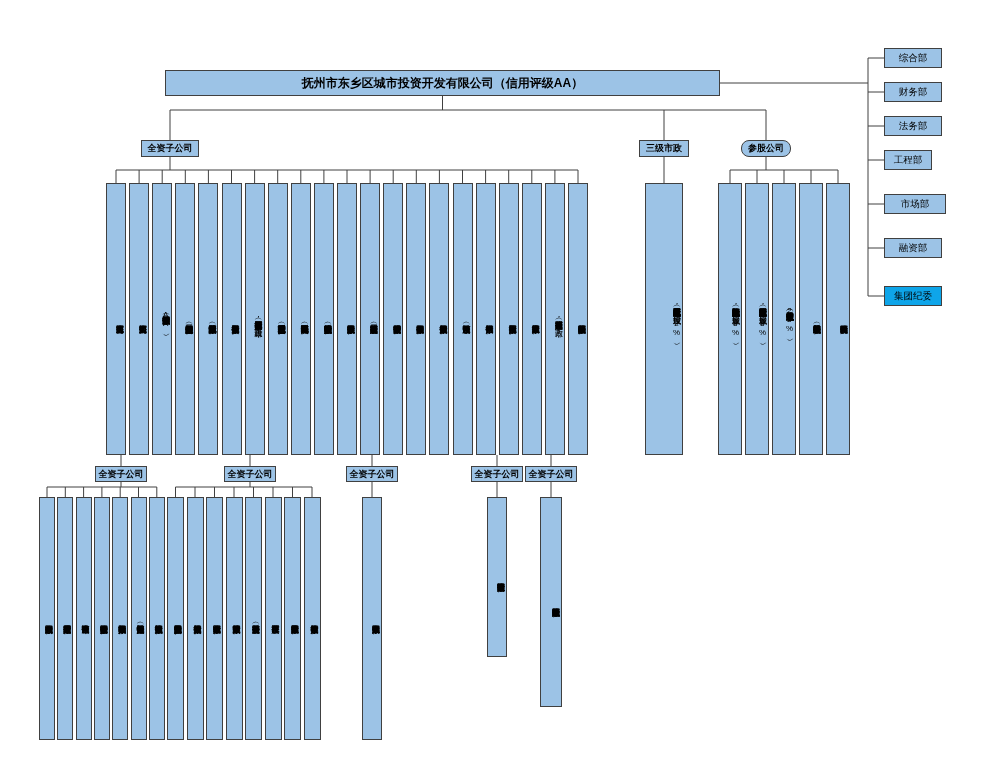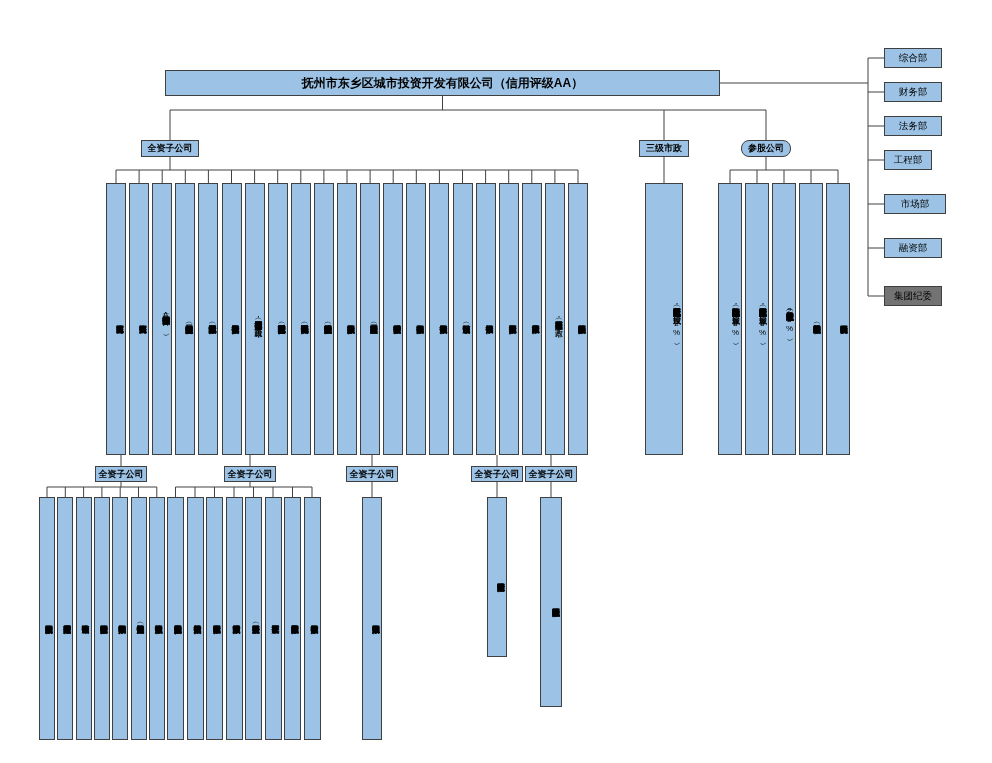--- a/index.html
+++ b/index.html
@@ -96,21 +96,21 @@
       <line x1="551" y1="455" x2="551" y2="466" stroke="#404040" stroke-width="1"></line>
       <line x1="551" y1="482" x2="551" y2="497" stroke="#404040" stroke-width="1"></line>
     </svg>
     <div id="nodes">
       <div class="node hbox dept" style="left: 884px; top: 48px; width: 58px; height: 20px; background: rgb(156, 195, 230); border-color: rgb(64, 64, 64);">综合部</div>
       <div class="node hbox dept" style="left: 884px; top: 82px; width: 58px; height: 20px; background: rgb(156, 195, 230); border-color: rgb(64, 64, 64);">财务部</div>
       <div class="node hbox dept" style="left: 884px; top: 116px; width: 58px; height: 20px; background: rgb(156, 195, 230); border-color: rgb(64, 64, 64);">法务部</div>
       <div class="node hbox dept" style="left: 884px; top: 150px; width: 48px; height: 20px; background: rgb(156, 195, 230); border-color: rgb(64, 64, 64);">工程部</div>
       <div class="node hbox dept" style="left: 884px; top: 194px; width: 62px; height: 20px; background: rgb(156, 195, 230); border-color: rgb(64, 64, 64);">市场部</div>
       <div class="node hbox dept" style="left: 884px; top: 238px; width: 58px; height: 20px; background: rgb(156, 195, 230); border-color: rgb(64, 64, 64);">融资部</div>
-      <div class="node hbox dept" style="left: 884px; top: 286px; width: 58px; height: 20px; background: #737373; border-color: rgb(64, 64, 64);">集团纪委</div>
+      <div class="node hbox dept" style="left: 884px; top: 286px; width: 58px; height: 20px; background: #0ea5e9; border-color: rgb(64, 64, 64);">集团纪委</div>
       <div class="node hbox glabel" style="left: 141px; top: 140px; width: 58px; height: 17px; background: rgb(156, 195, 230); border-color: rgb(64, 64, 64);">全资子公司</div>
       <div class="node vbox" style="left: 106px; top: 183px; width: 20px; height: 272px; background: rgb(156, 195, 230); border-color: rgb(64, 64, 64);">江西尼蓥人力资源有限公司</div>
       <div class="node vbox" style="left: 129.1px; top: 183px; width: 20px; height: 272px; background: rgb(156, 195, 230); border-color: rgb(64, 64, 64);">江西荣银人力资源有限公司</div>
       <div class="node vbox" style="left: 152.2px; top: 183px; width: 20px; height: 272px; background: rgb(156, 195, 230); border-color: rgb(64, 64, 64);">抚州市东乡区城市投资开发有限公司（信用评级AA）</div>
       <div class="node vbox" style="left: 175.3px; top: 183px; width: 20px; height: 272px; background: rgb(156, 195, 230); border-color: rgb(64, 64, 64);">抚州市东乡区房地产综合开发有限公司（房地产开发二级）</div>
       <div class="node vbox" style="left: 198.4px; top: 183px; width: 20px; height: 272px; background: rgb(156, 195, 230); border-color: rgb(64, 64, 64);">抚州市东乡区城建巽源绿化有限公司（园林绿化管理）</div>
       <div class="node vbox" style="left: 221.5px; top: 183px; width: 20px; height: 272px; background: rgb(156, 195, 230); border-color: rgb(64, 64, 64);">抚州市东乡区劳恩设备租赁有限公司</div>
       <div class="node vbox" style="left: 244.6px; top: 183px; width: 20px; height: 272px; background: rgb(156, 195, 230); border-color: rgb(64, 64, 64);">抚州市东乡区工程建设有限公司（三级房建，三级市政）</div>
       <div class="node vbox" style="left: 267.7px; top: 183px; width: 20px; height: 272px; background: rgb(156, 195, 230); border-color: rgb(64, 64, 64);">抚州市东乡区政通工程监理有限责任公司（市政工程丙级监理资质）</div>
       <div class="node vbox" style="left: 290.8px; top: 183px; width: 20px; height: 272px; background: rgb(156, 195, 230); border-color: rgb(64, 64, 64);">江西鸿翔工程咨询有限责任公司（工程咨询丙级资质）</div>

